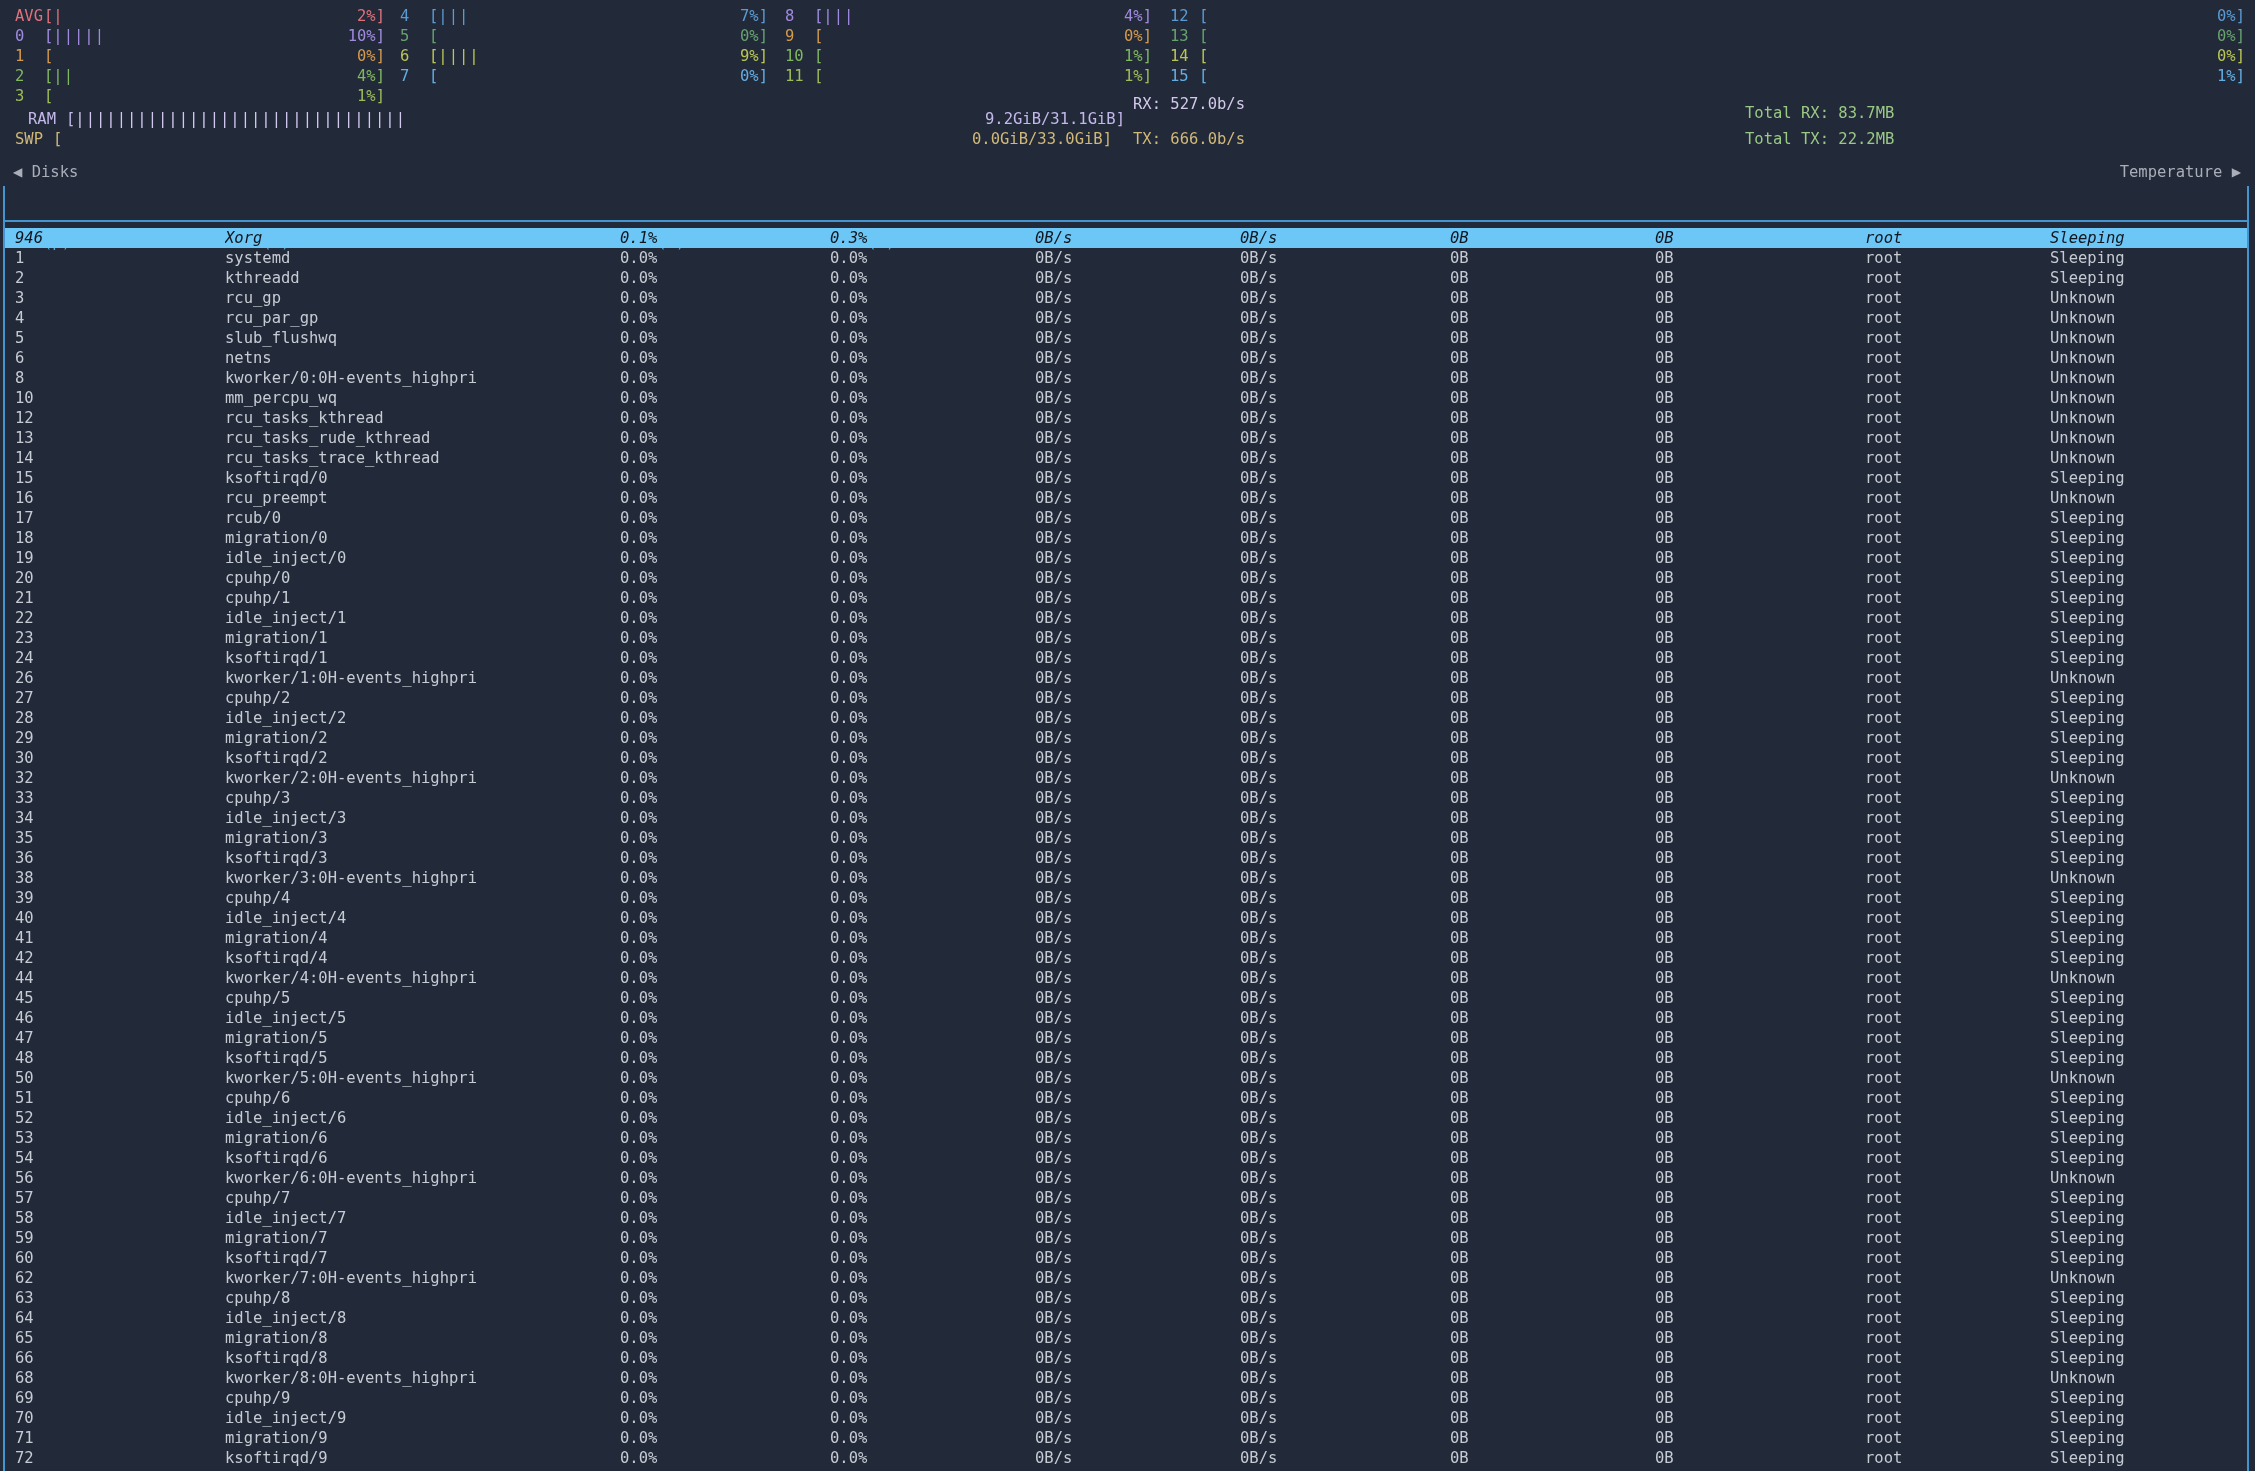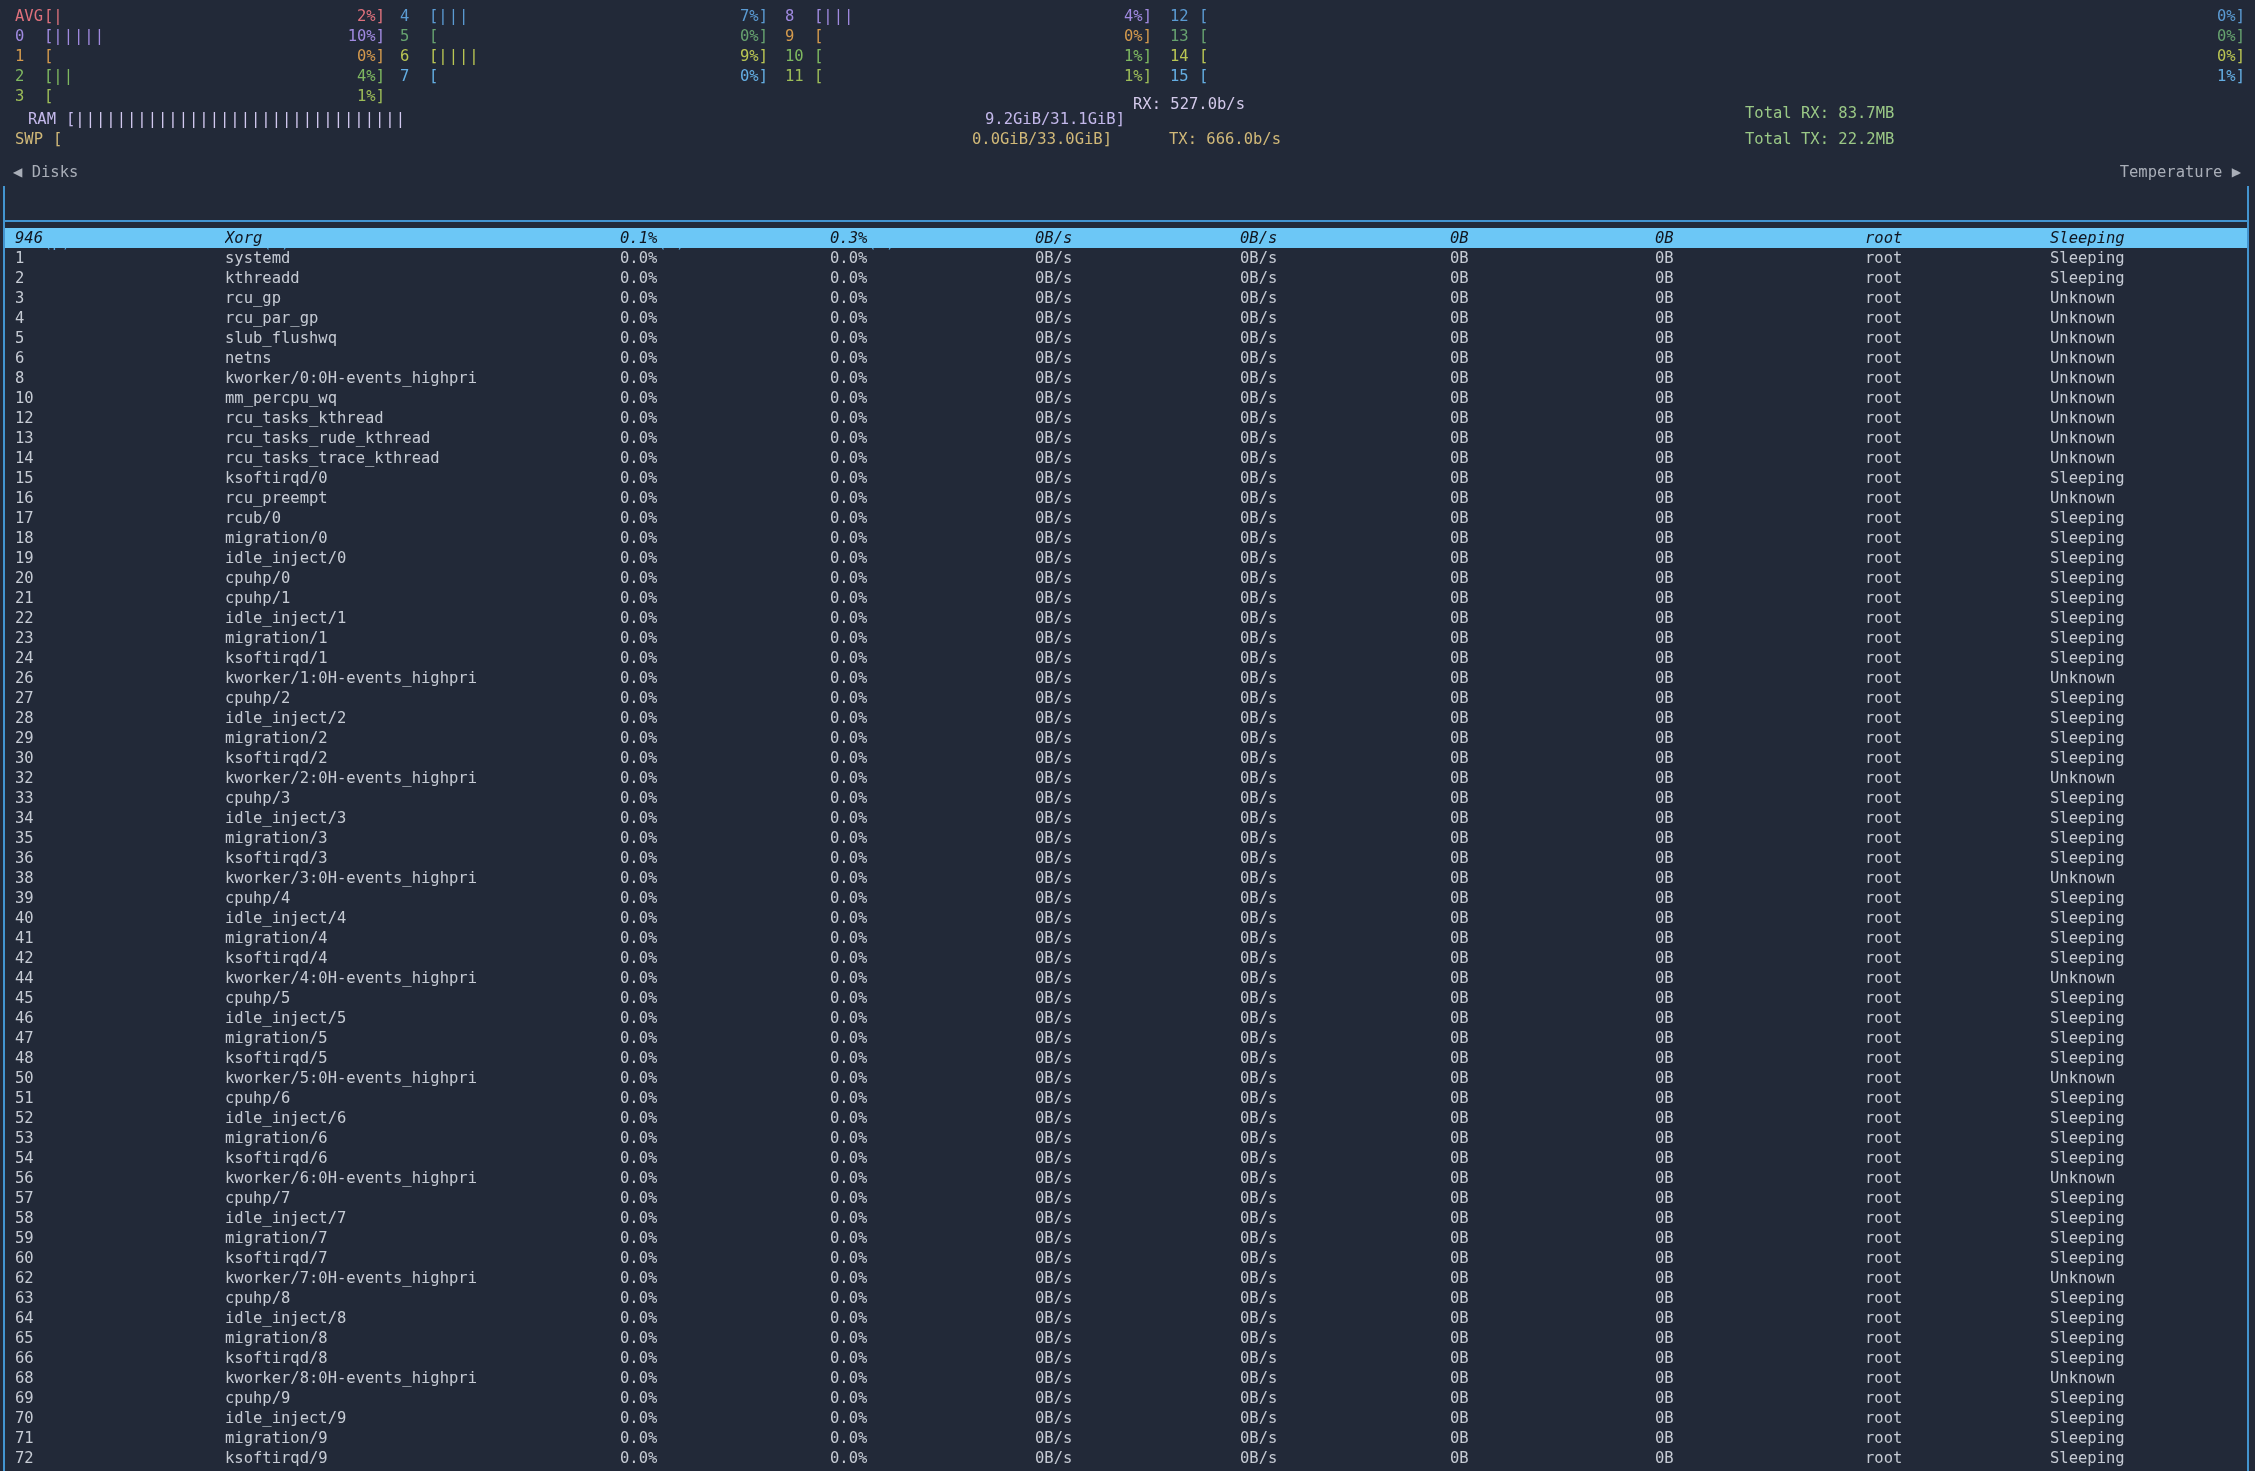--- a/index.html
+++ b/index.html
@@ -60,21 +60,21 @@
 
   <div class="abs meter" id="ram-meter" style="left: 28px; top: 109px; width: 1097px; color: rgb(195, 184, 234);">
     <span class="mlabel" style="width:38px;">RAM</span><span class="mbr">[</span><span class="mbars" id="ram-bars" style="color: rgb(210, 200, 240);">||||||||||||||||||||||||||||||||</span><span class="msp"></span><span class="mpct">9.2GiB/31.1GiB]</span>
   </div>
 
   <div class="abs meter" id="swp-meter" style="left: 15px; top: 129px; width: 1097px; color: rgb(208, 184, 120);">
     <span class="mlabel" style="width:38px;">SWP</span><span class="mbr">[</span><span class="mbars" id="swp-bars"></span><span class="msp"></span><span class="mpct">0.0GiB/33.0GiB]</span>
   </div>
 
   <span class="abs" id="net-rx" style="left: 1133px; top: 94px; color: rgb(211, 201, 234);">RX: 527.0b/s</span>
-  <span class="abs" id="net-tx" style="left: 1133px; top: 129px; color: rgb(208, 184, 120); margin-left: 36px;">TX: 666.0b/s</span>
+  <span class="abs" id="net-tx" style="left: 1133px; top: 129px; color: rgb(208, 184, 120);">TX: 666.0b/s</span>
   <span class="abs" id="net-total-rx" style="left: 1745px; top: 103px; color: rgb(154, 200, 134);">Total RX: 83.7MB</span>
   <span class="abs" id="net-total-tx" style="left: 1745px; top: 129px; color: rgb(154, 200, 134);">Total TX: 22.2MB</span>
 
   <span class="abs titlerow" style="left:13px; top:162px;">◀ Disks</span>
   <span class="abs titlerow" style="right:14px; top:162px;">Temperature ▶</span>
 
   <div class="abs vline" style="left:3px; top:186px; height:1285px;"></div>
   <div class="abs vline" style="left:2247px; top:186px; height:1285px;"></div>
   <div class="abs hline" style="left:3px; top:220px; width:2246px;"></div>
 

